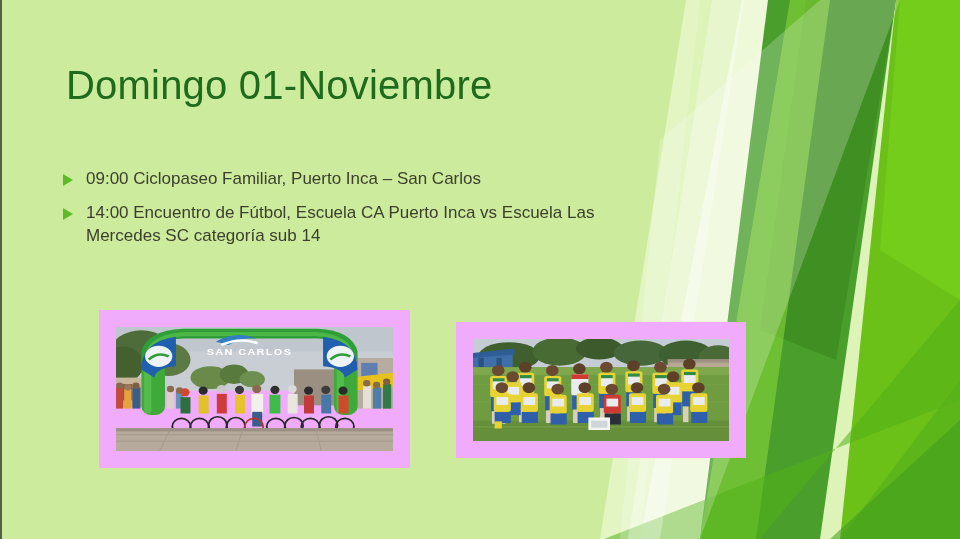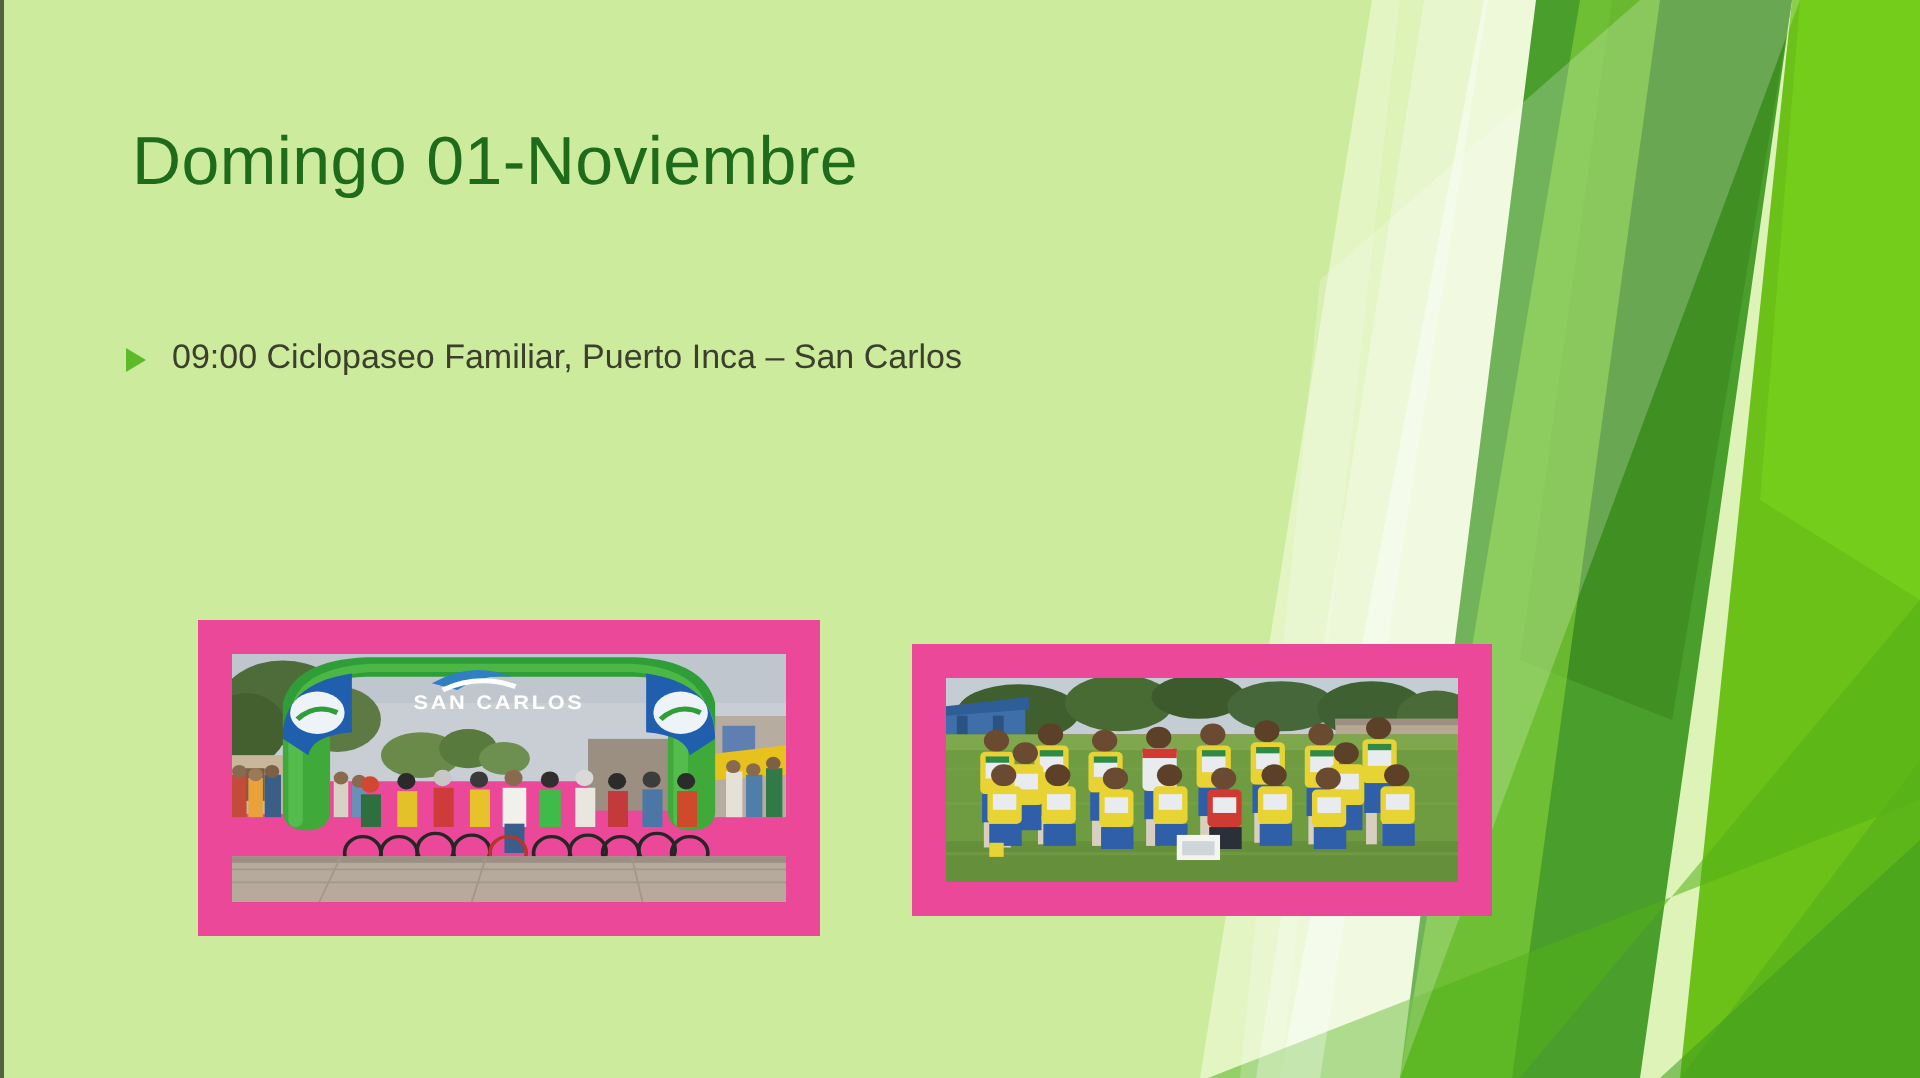--- a/index.html
+++ b/index.html
@@ -35,21 +35,21 @@
     background: #3d4a33;
     opacity: .85;
   }
 
   
   #title {
     position: absolute;
     left: 66px;
     top: 62px;
     width: 620px;
-    font-size: 34px;
+    font-size: 40px;
     line-height: 1.15;
     letter-spacing: .2px;
     color: #1d6b1b;
     white-space: nowrap;
   }
 
   
   #bullet-list {
     position: absolute;
     left: 60px;
@@ -79,21 +79,21 @@
   .bullet-text {
     flex: 1 1 auto;
     font-size: 17px;
     line-height: 1.35;
     color: #3b3f2c;
   }
 
   
   .photo-frame {
     position: absolute;
-    background: #ec4899;
+    background: #f0abfc;
     padding: 17px;
     box-sizing: border-box;
     overflow: hidden;
   }
   #photo-cycling {
     left: 99px;
     top: 310px;
     width: 311px;
     height: 158px;
   }
@@ -149,20 +149,26 @@
 
   <div id="bullet-list">
 
     <div class="bullet-row">
       <div class="bullet-marker">
         <span class="tri"></span>
       </div>
       <div class="bullet-text">09:00 Ciclopaseo Familiar, Puerto Inca – San Carlos</div>
     </div>
 
+    <div class="bullet-row">
+      <div class="bullet-marker">
+        <span class="tri"></span>
+      </div>
+      <div class="bullet-text">14:00  Encuentro de Fútbol, Escuela CA Puerto Inca vs Escuela Las Mercedes SC categoría sub 14</div>
+    </div>
 
 
   </div>
 
   <div class="photo-frame" id="photo-cycling">
     <div class="photo-canvas">
       <svg viewBox="0 0 305 152" preserveAspectRatio="none">
 
         <rect x="0" y="0" width="305" height="78" fill="#c9ced4"></rect>
         <rect x="0" y="0" width="305" height="30" fill="#bfc6cd"></rect>

